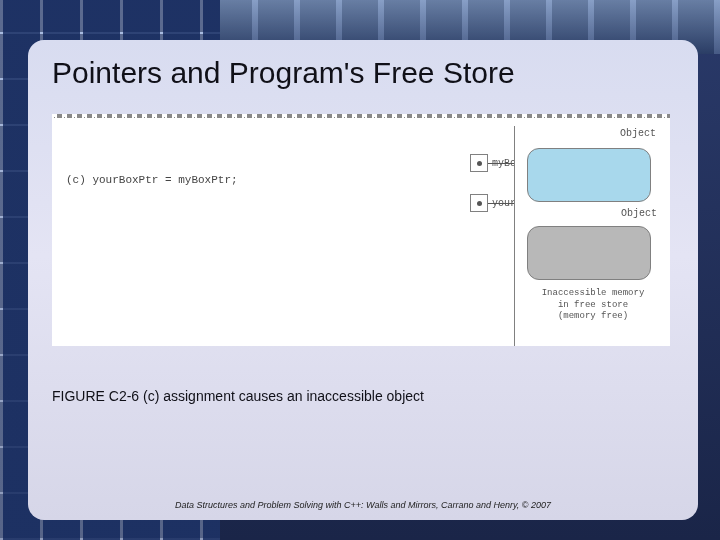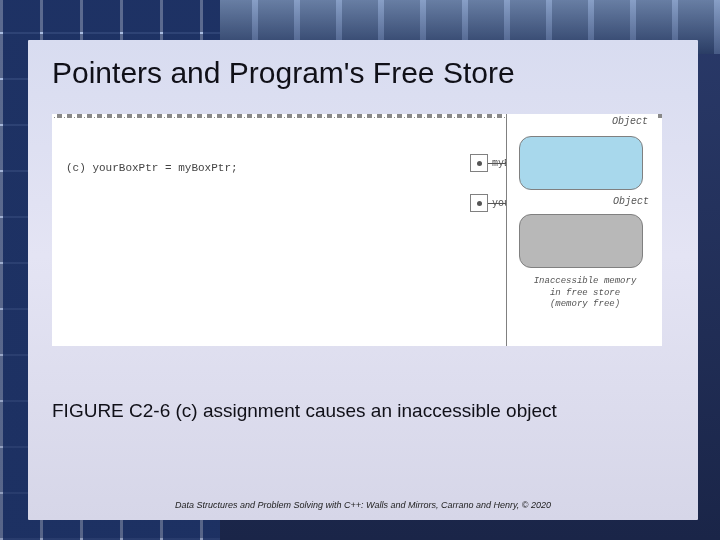--- a/index.html
+++ b/index.html
@@ -23,22 +23,22 @@
     position: absolute;
     top: 0; left: 0; right: 0; height: 54px;
     background:
       repeating-linear-gradient(90deg, rgba(255,255,255,0.1) 0 6px, rgba(0,0,0,0.15) 6px 42px),
       linear-gradient(180deg, #7a94c0 0%, #324877 100%);
   }
   .slide {
     position: absolute;
     top: 40px; left: 28px; right: 22px; bottom: 20px;
     background: linear-gradient(180deg, #d8dcf0 0%, #e4e4f4 45%, #d6d6e8 100%);
-    border-radius: 1px;
-    padding: 14px 36px 8px 24px;
+    border-radius: 16px;
+    padding: 14px 28px 8px 24px;
   }
   .title {
     font-size: 30px;
     font-weight: 400;
     color: #101018;
     margin-top: 2px;
     margin-bottom: 24px;
   }
   .figure-box {
     background: #ffffff;
@@ -55,24 +55,23 @@
       linear-gradient(-135deg, #fff 4px, transparent 0) 5px 0/10px 10px,
       #888;
   }
   .torn::after{
     content:"";
     position:absolute; top:4px; left:0; right:0; height:6px;
     background:#fff;
   }
   .heap-col {
     position: absolute;
-    right: 4px; top: 0; width: 152px; bottom: 0;
+    right: 4px; top: 12px; width: 152px; bottom: 0;
     border-left: 1px solid #808080;
     background: #fff;
-    font-style: italic;
   }
   .heap-col .colhead {
     position: absolute; top: 2px; right: 10px;
     font-family: "Courier New", monospace;
     font-size: 10px; color: #555;
   }
   .obj-top {
     position: absolute;
     left: 12px; top: 22px;
     width: 124px; height: 54px;
@@ -94,21 +93,21 @@
     border: 1px solid #808080;
     border-radius: 12px;
   }
   .leak-label {
     position: absolute; left: 18px; top: 162px; width: 120px;
     text-align: center;
     font-family: "Courier New", monospace;
     font-size: 9px; color: #555; line-height: 1.3;
   }
   .part-label {
-    position: absolute; left: 14px; top: 48px;
+    position: absolute; left: 14px; top: 60px;
     font-family: "Courier New", monospace;
     font-size: 11px; color: #444;
   }
   .ptrbox {
     position: absolute;
     width: 18px; height: 18px;
     border: 1px solid #808080;
     background: #fff;
   }
   .ptrbox .dot {
@@ -126,23 +125,23 @@
     height: 1px; background: #555;
   }
   .arrow::after {
     content: "";
     position: absolute; right: -1px; top: -3px;
     border-left: 6px solid #555;
     border-top: 3.5px solid transparent;
     border-bottom: 3.5px solid transparent;
   }
   .caption {
-    font-size: 19px;
+    font-size: 14px;
     color: #101018;
-    margin-top: 54px;
+    margin-top: 42px;
   }
   .footer {
     position: absolute;
     left: 0; right: 0; bottom: 10px;
     text-align: center;
     font-size: 9px;
     font-style: italic;
     color: #222;
   }
 </style>
@@ -186,14 +185,14 @@
       <div class="leak-label">
         <span>Inaccessible memory</span><br>
         <span>in free store</span><br>
         <span>(memory free)</span>
       </div>
     </div>
   </div>
 
   <div class="caption">FIGURE C2-6 (c) assignment causes an inaccessible object</div>
 
-  <div class="footer">Data Structures and Problem Solving with C++: Walls and Mirrors, Carrano and Henry, ©  2020</div>
+  <div class="footer">Data Structures and Problem Solving with C++: Walls and Mirrors, Carrano and Henry, ©  2007</div>
 </div>
 
 </body></html>

